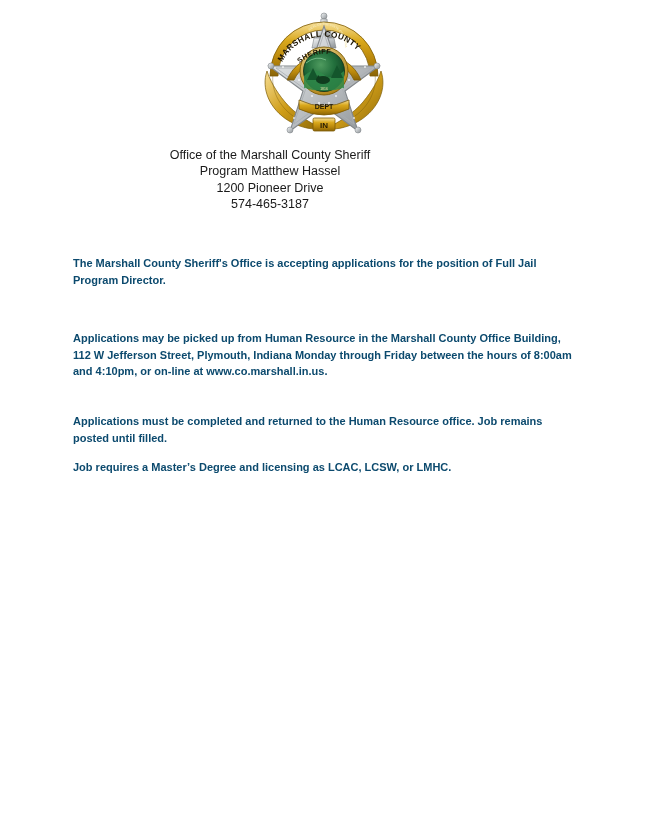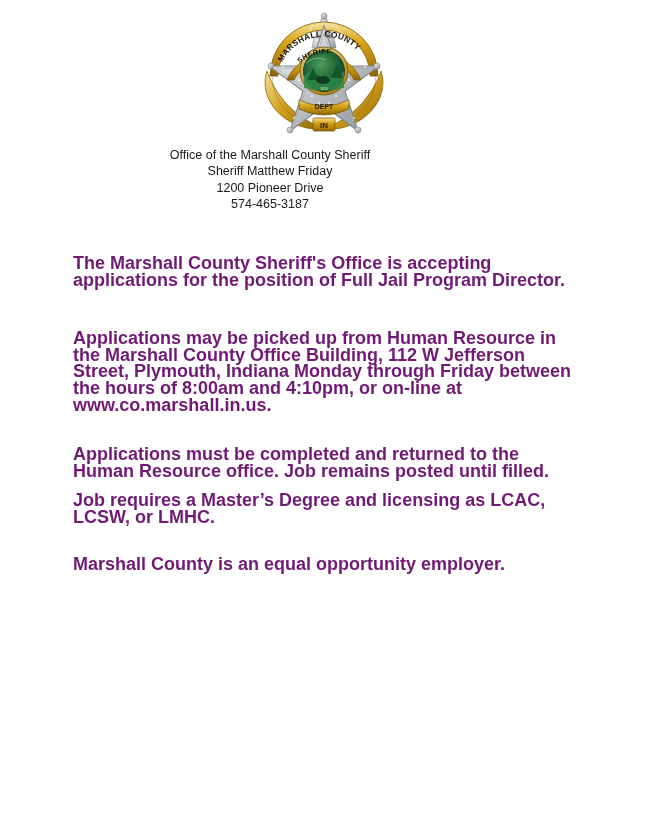--- a/index.html
+++ b/index.html
@@ -46,24 +46,24 @@
   .header-line { white-space: pre; }
 
   
   .body-block {
     position: absolute;
     left: 73px;
     top: 255px;
     width: 500px;
   }
   .para {
-    font-size: 18px;
+    font-size: 11px;
     font-weight: bold;
     line-height: 16.6px;
-    color: #701a75;
+    color: #0c4a6e;
     margin: 0;
   }
   .gap-lg { height: 42px; }
   .gap-md { height: 33px; }
   .gap-sm { height: 13px; }
   .gap-xl { height: 30px; }
 </style>
 </head>
 <body>
 
@@ -180,30 +180,29 @@
         <textPath href="#arcTop" startOffset="7%">MARSHALL COUNTY</textPath>
       </text>
       <text font-family="'Liberation Sans', sans-serif" font-size="7" font-weight="bold" fill="#1c1403" letter-spacing="0.5">
         <textPath href="#arcMid" startOffset="20%">SHERIFF</textPath>
       </text>
     </svg>
   </div>
 
   <div class="header-block">
     <div class="header-line">Office of the Marshall County Sheriff</div>
-    <div class="header-line">Sheriff Matthew Friday</div>
+    <div class="header-line">Program Matthew Hassel</div>
     <div class="header-line">1200 Pioneer Drive</div>
     <div class="header-line">574-465-3187</div>
   </div>
 
   <div class="body-block">
     <p class="para">The Marshall County Sheriff's Office is accepting applications for the position of Full Jail Program Director.</p>
     <div class="gap-lg"></div>
     <p class="para">Applications may be picked up from Human Resource in the Marshall County Office Building, 112 W Jefferson Street, Plymouth, Indiana Monday through Friday between the hours of 8:00am and 4:10pm, or on-line at www.co.marshall.in.us.</p>
     <div class="gap-md"></div>
     <p class="para">Applications must be completed and returned to the Human Resource office. Job remains posted until filled.</p>
     <div class="gap-sm"></div>
     <p class="para">Job requires a Master’s Degree and licensing as LCAC, LCSW, or LMHC.</p>
     <div class="gap-xl"></div>
-    <p class="para">Marshall County is an equal opportunity employer.</p>
   </div>
 
 </div>
 
 </body></html>

